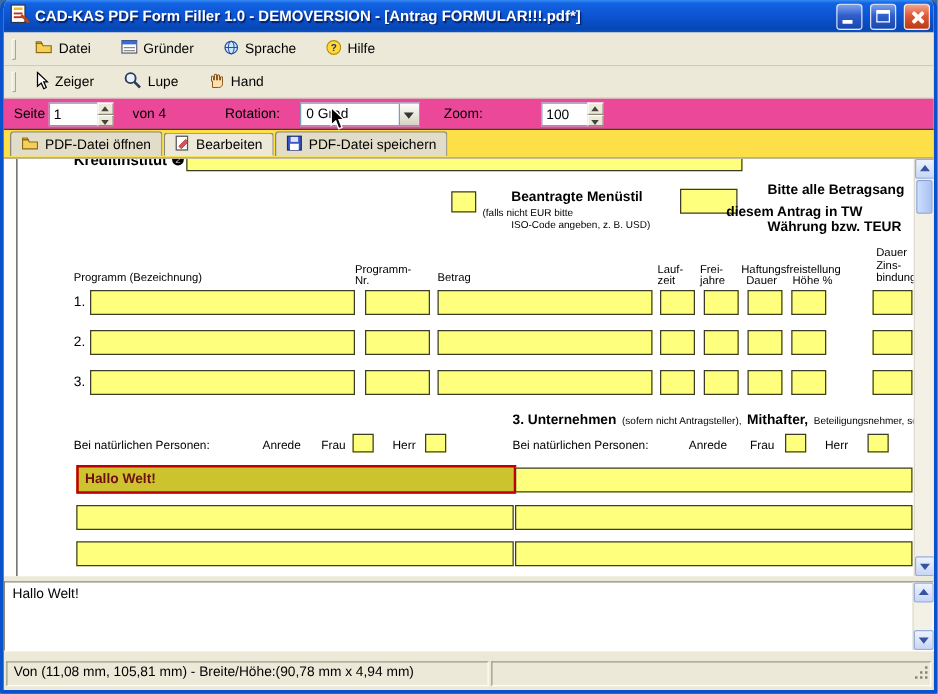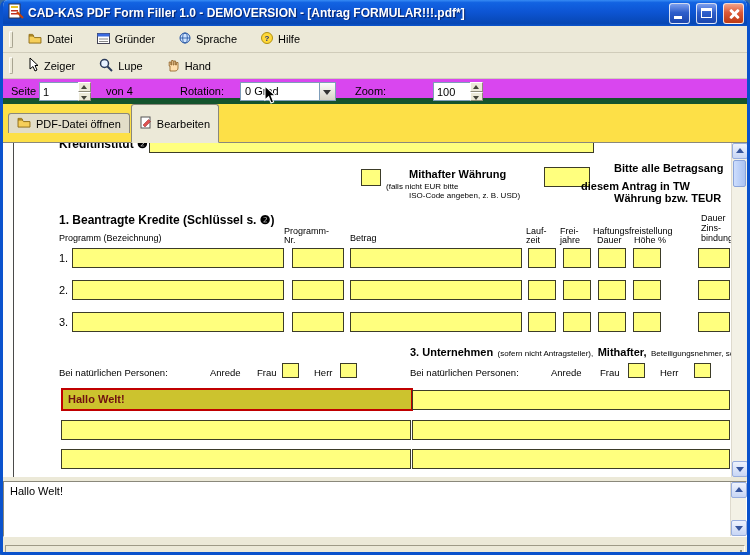--- a/index.html
+++ b/index.html
@@ -14,36 +14,36 @@
   .glyph-min{position:absolute;left:4px;bottom:4px;width:8px;height:3px;background:#fff}
   .glyph-max{position:absolute;left:4px;top:4px;width:11px;height:10px;border:1px solid #fff;border-top:3px solid #fff}
   .glyph-x{position:absolute;inset:0}
   .glyph-x::before,.glyph-x::after{content:"";position:absolute;left:9px;top:4px;width:3px;height:12px;background:#fff;border-radius:1px}
   .glyph-x::before{transform:rotate(45deg)}.glyph-x::after{transform:rotate(-45deg)}
   
   .menubar{flex:0 0 27px;display:flex;align-items:center;padding-left:4px;background:#ece9d8;border-bottom:1px solid #d0ccba}
   .toolbar{flex:0 0 26px;display:flex;align-items:center;padding-left:4px;background:#ece9d8;border-bottom:1px solid #d0ccba}
   .grip{width:4px;height:17px;border:1px solid;border-color:#fff #a8a490 #a8a490 #fff;border-radius:2px;margin:0 7px 0 2px}
   .bar-item{display:flex;align-items:center;gap:5px;padding:2px 8px;font-size:11px;margin-right:8px}
-  .controlsbar{flex:0 0 25px;position:relative;background:#d946ef;border-bottom:6px solid #14532d;font-size:11px}
+  .controlsbar{flex:0 0 25px;position:relative;background:#ec4899;border-bottom:1px solid #14532d;font-size:11px}
   .lbl{position:absolute;top:6px;white-space:nowrap}
   .tbox{position:absolute;top:3px;height:19px;border:1px solid #7f9db9;background:#fff;font:11px "Liberation Sans",sans-serif;padding:0 3px}
   .spin{position:absolute;top:3px;width:13px;height:19px;display:flex;flex-direction:column}
   .spin span{flex:1;background:#ece9d8;border:1px solid;border-color:#fff #8d8a79 #8d8a79 #fff;position:relative}
   .spin .up::after{content:"";position:absolute;left:2px;top:2px;border:3px solid transparent;border-bottom:4px solid #44443a;border-top:none}
   .spin .dn::after{content:"";position:absolute;left:2px;top:3px;border:3px solid transparent;border-top:4px solid #44443a;border-bottom:none}
   .combo{position:absolute;top:3px;height:19px;border:1px solid #7f9db9;background:#fff;display:flex;align-items:stretch}
   .combo-text{flex:1;padding:2px 0 0 4px;font-size:11px}
   .combo-btn{width:16px;background:linear-gradient(#fdfdfb,#d6d2c4);border-left:1px solid #7f9db9;position:relative}
   .combo-btn::after{content:"";position:absolute;left:3px;top:7px;border:4px solid transparent;border-top:5px solid #333;border-bottom:none}
   .cursor{position:absolute;z-index:60;pointer-events:none}
   
   .tabbar{flex:0 0 23px;display:flex;align-items:center;padding-left:5px;background:#fde047;border-bottom:1px solid #8a887b}
   .tab{display:flex;align-items:center;gap:5px;height:20px;padding:0 8px;font-size:11px;background:#e2ddc8;border:1px solid #8a887b;border-bottom:none;border-radius:3px 3px 0 0;margin-right:1px;white-space:nowrap}
-  .tab.active{background:#ece9d8;height:39px;margin-bottom:-1px;border-bottom:1px solid #ece9d8}
+  .tab.active{background:#ece9d8;height:19px;margin-bottom:-1px;border-bottom:1px solid #ece9d8}
   
   .docarea{position:relative;flex:0 0 334px;background:#fdfdfb;overflow:hidden}
   .page{position:absolute;left:10px;top:0;width:718px;height:334px;background:#fff;border-left:1px solid #4a4a4a;overflow:hidden;color:#000}
   .abs{position:absolute;white-space:nowrap}
   .ybox{position:absolute;background:#ffff7e;border:1px solid #3c3c28}
   .b12{font-weight:bold;font-size:12px}
   .b11{font-weight:bold;font-size:11px}
   .n11{font-size:11px}
   .s9{font-size:9px}
   .s95{font-size:9.5px}
@@ -187,38 +187,45 @@
           </svg></span>
       <span>PDF-Datei öffnen</span>
     </span>
     <span class="tab active">
       <span><svg width="12" height="13" viewBox="0 0 12 13">
             <rect x="1" y="1" width="9" height="11" fill="#fff" stroke="#555"></rect>
             <path d="M3 9 L8.5 3.5 L10.5 5.5 L5 11 Z" fill="#e05050" stroke="#902020" stroke-width="0.5"></path>
           </svg></span>
       <span>Bearbeiten</span>
     </span>
+    <span class="tab">
+      <span><svg width="13" height="13" viewBox="0 0 13 13">
+            <rect x="1" y="1" width="11" height="11" fill="#3a57c8" stroke="#1a2a70"></rect>
+            <rect x="3.5" y="1.5" width="6" height="4" fill="#dce4ff"></rect>
+            <rect x="3" y="7" width="7" height="5" fill="#fff"></rect>
+          </svg></span>
+      <span>PDF-Datei speichern</span>
+    </span>
   </div>
 
   <div class="docarea">
     <div class="page">
 
       <span class="abs b12" style="left:45px;top:-6px">Kreditinstitut ❷</span>
       <span class="ybox" style="left:135px;top:-12px;width:445px;height:22px"></span>
 
       <span class="ybox" style="left:347px;top:26px;width:20px;height:17px"></span>
-      <span class="abs b11" style="left:395px;top:25px">Mithafter Währung</span>
+      <span class="abs b11" style="left:395px;top:25px">Beantragte Menüstil</span>
       <span class="abs s8" style="left:372px;top:39px">(falls nicht EUR bitte</span>
       <span class="abs s8" style="left:395px;top:48px">ISO-Code angeben, z. B. USD)</span>
       <span class="ybox" style="left:530px;top:24px;width:46px;height:20px"></span>
       <span class="abs b11" style="left:600px;top:19px">Bitte alle Betragsang</span>
       <span class="abs b11" style="left:567px;top:37px">diesem Antrag in TW</span>
       <span class="abs b11" style="left:600px;top:49px">Währung bzw. TEUR</span>
 
-      <span class="abs b12" style="left:45px;top:70px">1. Beantragte Kredite (Schlüssel s. ❷)</span>
       <span class="abs s9" style="left:45px;top:90px">Programm (Bezeichnung)</span>
       <span class="abs s9" style="left:270px;top:83px">Programm-</span>
       <span class="abs s9" style="left:270px;top:92px">Nr.</span>
       <span class="abs s9" style="left:336px;top:90px">Betrag</span>
       <span class="abs s9" style="left:512px;top:83px">Lauf-</span>
       <span class="abs s9" style="left:512px;top:92px">zeit</span>
       <span class="abs s9" style="left:546px;top:83px">Frei-</span>
       <span class="abs s9" style="left:546px;top:92px">jahre</span>
       <span class="abs s9" style="left:579px;top:83px">Haftungsfreistellung</span>
       <span class="abs s9" style="left:583px;top:92px">Dauer</span>
@@ -294,20 +301,21 @@
     <div class="content">Hallo Welt!</div>
     <div class="vscroll">
       <span class="sbtn up"></span>
       <span class="sbtn dn"></span>
     </div>
   </div>
 
   <div class="gap"></div>
 
   <div class="statusbar">
+    <span class="scell c1">Von (11,08 mm, 105,81 mm) - Breite/Höhe:(90,78 mm x 4,94 mm)</span>
     <span class="scell c3">
       <span class="gripdots">
         <svg width="13" height="13" viewBox="0 0 13 13">
             <rect x="9" y="9" width="2" height="2" fill="#8a8778"></rect>
             <rect x="9" y="5" width="2" height="2" fill="#8a8778"></rect>
             <rect x="5" y="9" width="2" height="2" fill="#8a8778"></rect>
             <rect x="9" y="1" width="2" height="2" fill="#8a8778"></rect>
             <rect x="5" y="5" width="2" height="2" fill="#8a8778"></rect>
             <rect x="1" y="9" width="2" height="2" fill="#8a8778"></rect>
           </svg>

